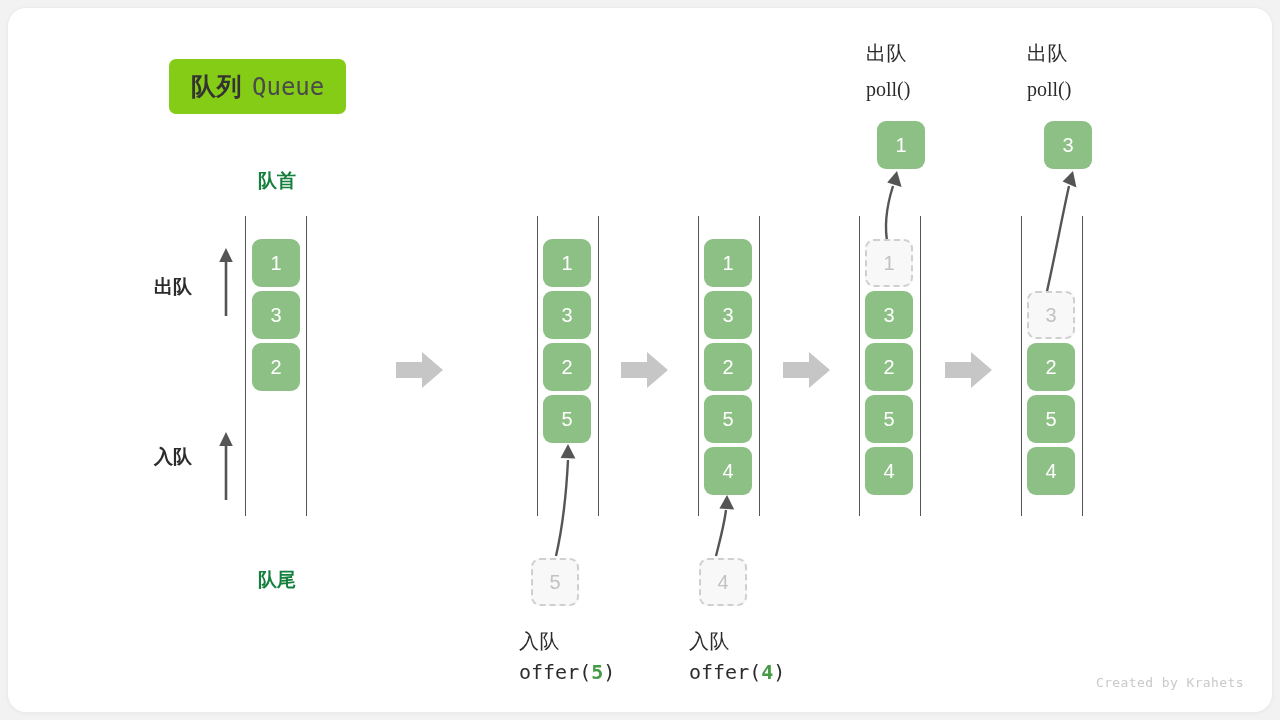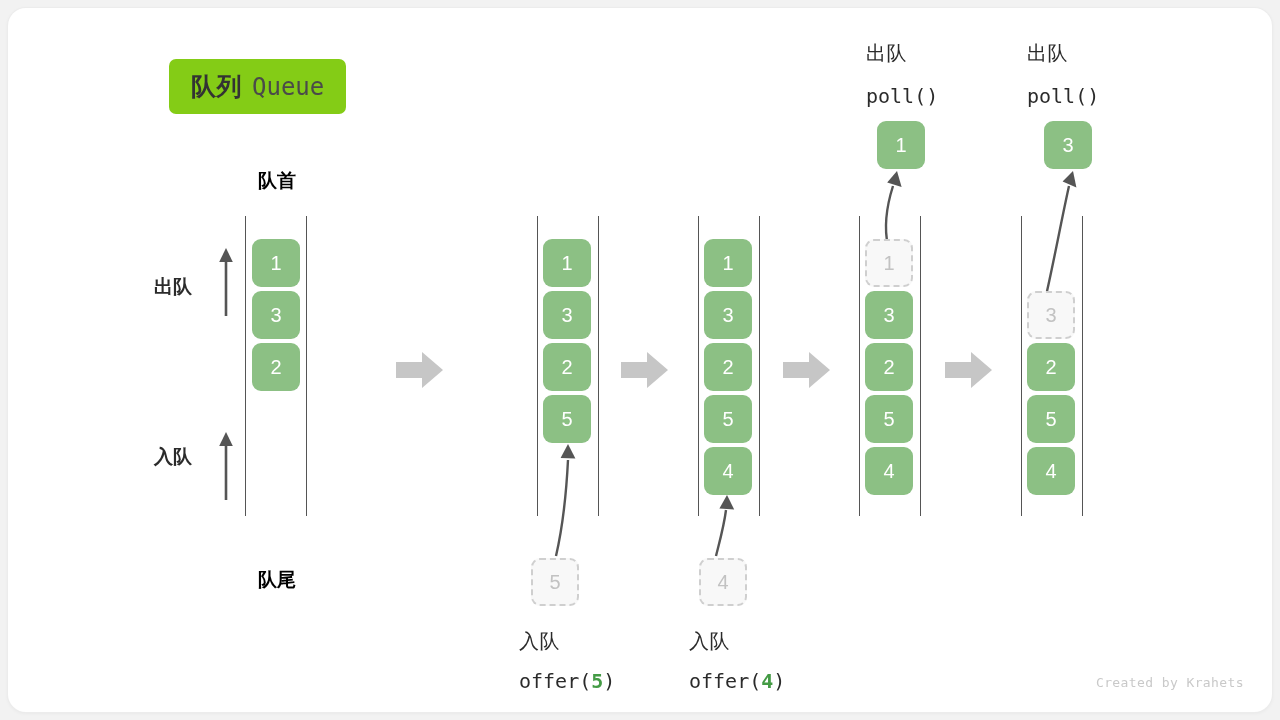--- a/index.html
+++ b/index.html
@@ -46,21 +46,21 @@
   #title-badge .en {
     font-family: "DejaVu Sans Mono", "Liberation Mono", monospace;
     font-size: 24px;
     color: #4a4a4a;
   }
 
   
   .cap {
     font-size: 19px;
     font-weight: bold;
-    color: #000000;
+    color: #15803d;
     white-space: nowrap;
   }
   #cap-head { left: 238px; top: 160px; width: 62px; text-align: center; }
   #cap-tail { left: 238px; top: 559px; width: 62px; text-align: center; }
 
   
   .side-label {
     font-size: 19px;
     font-weight: bold;
     color: #2b2b2b;
@@ -118,26 +118,26 @@
     font-size: 20px;
     font-weight: normal;
     color: #2b2b2b;
     letter-spacing: 0.5px;
   }
   .op-caption .code {
     display: block;
     font-family: "DejaVu Sans Mono", "Liberation Mono", monospace;
     font-size: 20px;
     color: #2b2b2b;
-    margin-top: 14px;
+    margin-top: 5px;
   }
   .op-caption .code .val { color: #449b45; font-weight: bold; }
 
   .op-caption.top .cn { font-size: 20px; }
-  .op-caption.top .code { margin-top: 17px; }
+  .op-caption.top .code { margin-top: 11px; font-family: Liberation Serif, serif; }
 
   
   .step-arrow { width: 48px; height: 44px; }
 
   
   #credit {
     right: 28px;
     bottom: 22px;
     font-family: "DejaVu Sans Mono", "Liberation Mono", monospace;
     font-size: 13px;

